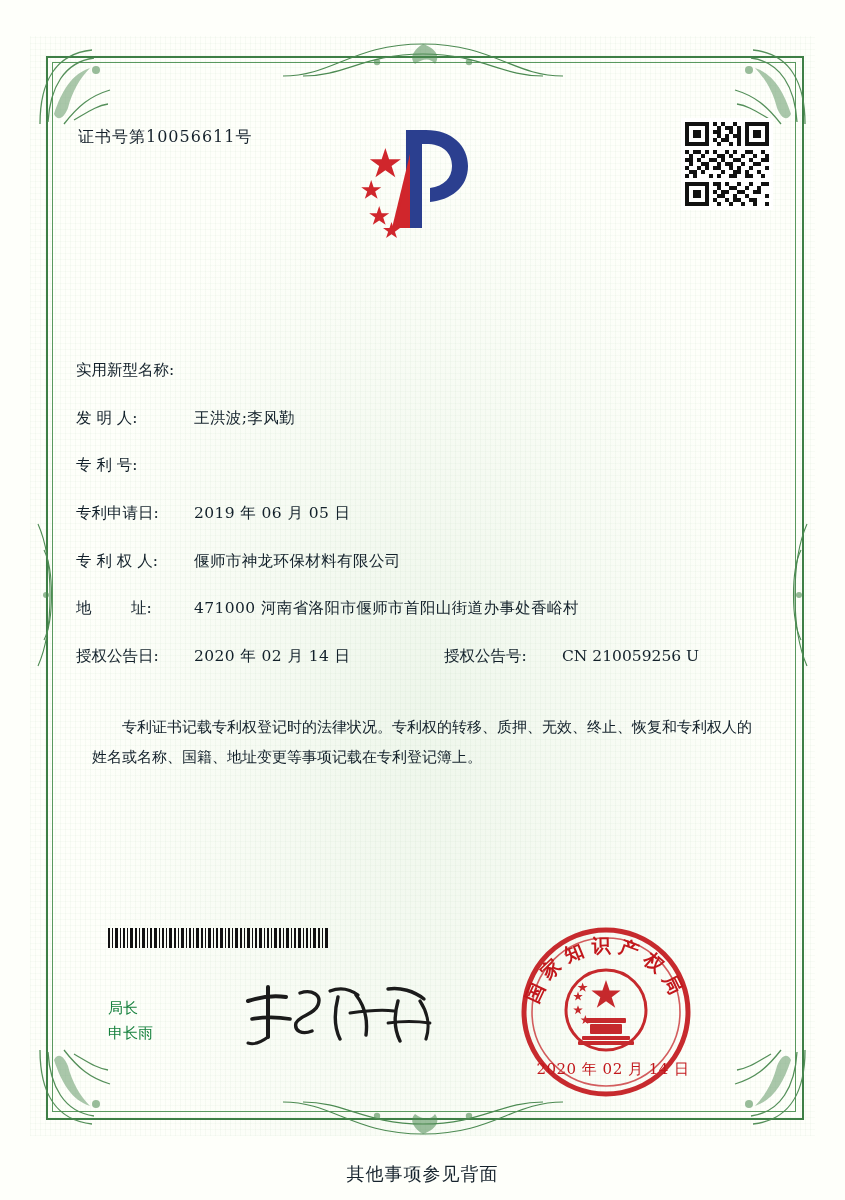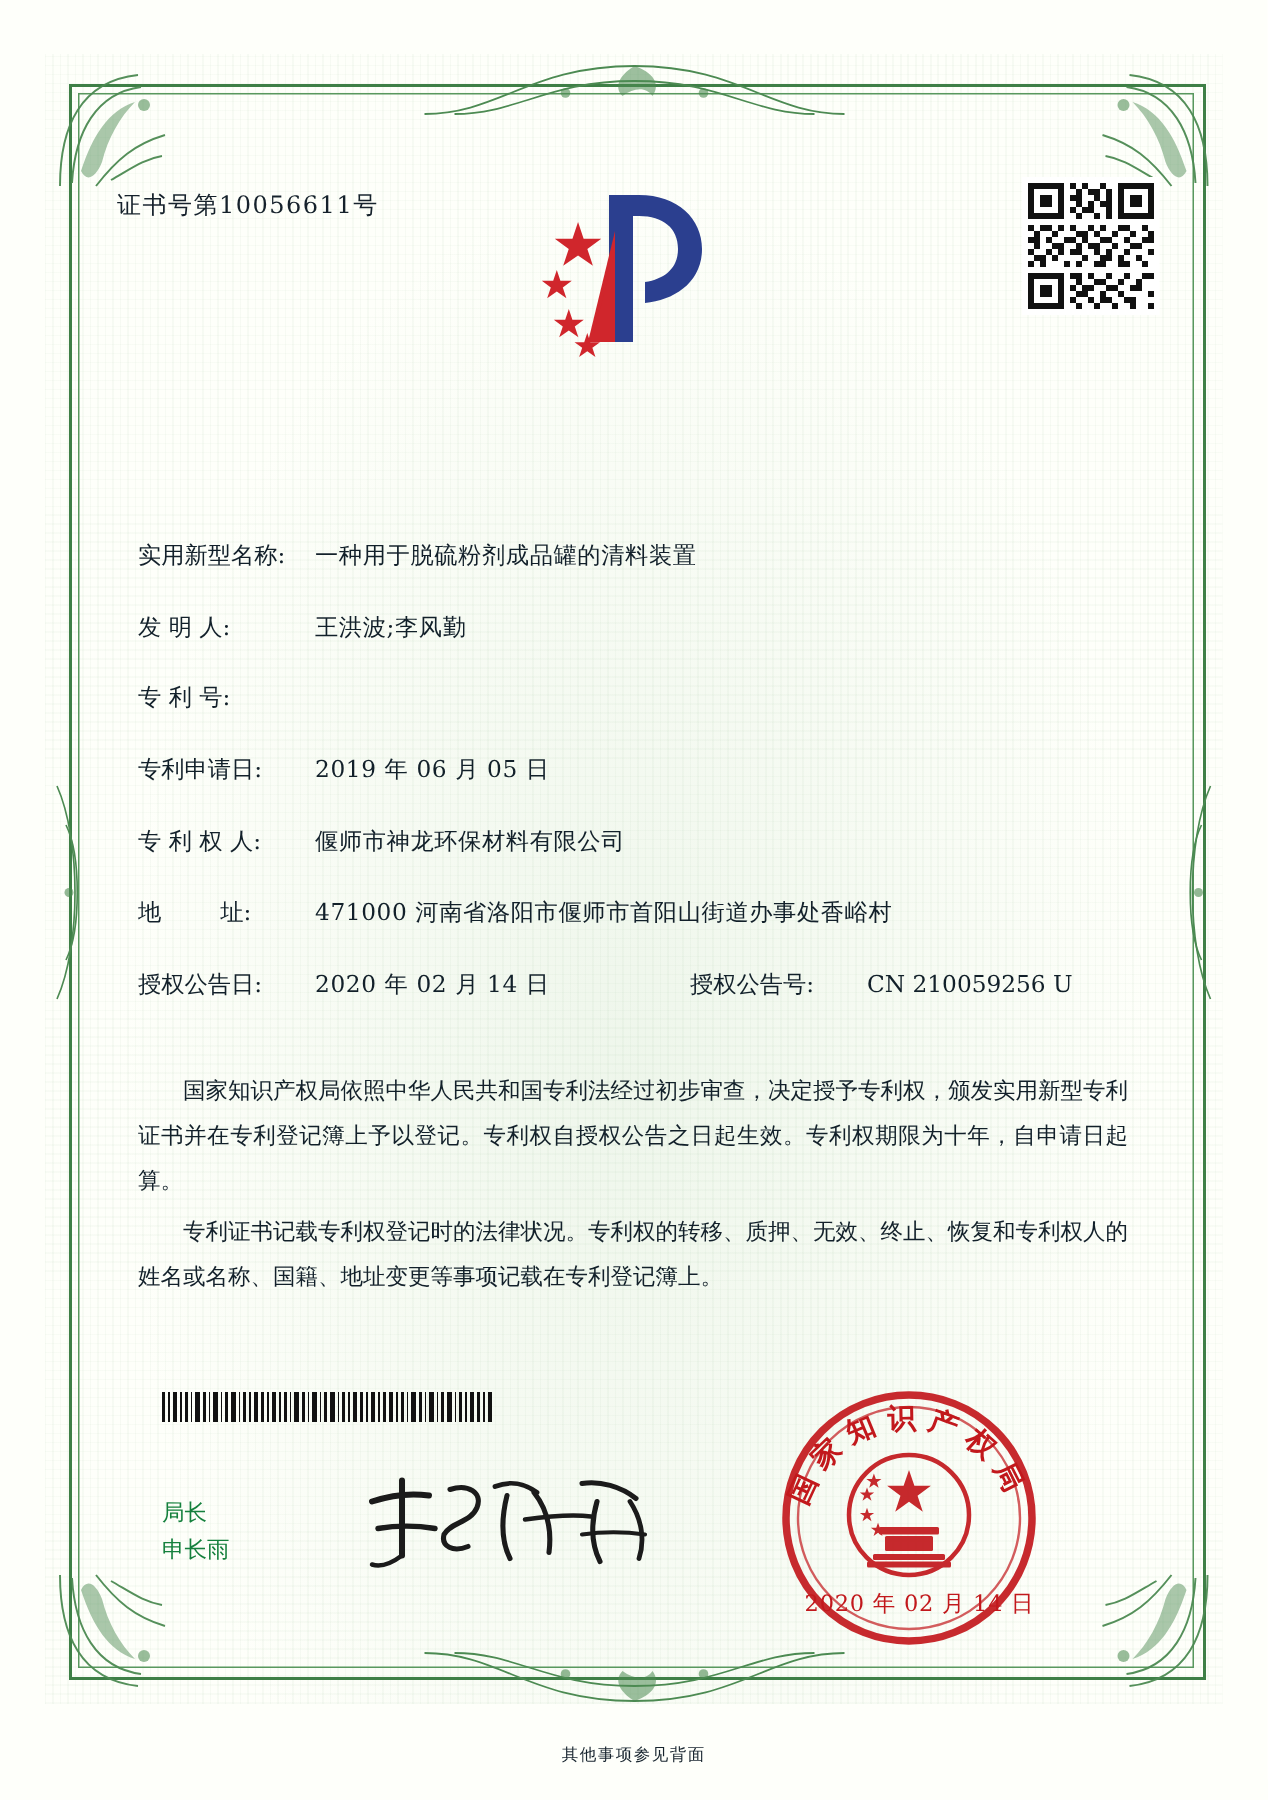--- a/index.html
+++ b/index.html
@@ -103,21 +103,21 @@
     text-align: center;
     font-size: 41px;
     font-weight: bold;
     letter-spacing: 4px;
     color: #101820;
     font-family: "DejaVu Serif", "Liberation Serif", serif;
   }
 
   .fields {
     position: absolute;
-    left: 92px; top: 360px;
+    left: 76px; top: 360px;
     width: 660px;
   }
   .field-row {
     display: flex;
     align-items: flex-start;
     margin-bottom: 26px;
     font-size: 15.5px;
     color: #12202a;
     line-height: 1.4;
     font-family: "DejaVu Serif", "Liberation Serif", serif;
@@ -203,21 +203,21 @@
     left: 0; right: 0; top: 1118px;
     text-align: center;
     font-size: 14px;
     color: #16232d;
     font-family: "DejaVu Serif", "Liberation Serif", serif;
   }
   .footer-note {
     position: absolute;
     left: 0; right: 0; top: 1162px;
     text-align: center;
-    font-size: 11px;
+    font-size: 18px;
     color: #16232d;
     letter-spacing: 1px;
     font-family: "DejaVu Serif", "Liberation Serif", serif;
   }
 </style>
 </head>
 <body>
 
 <div class="page">
 
@@ -433,21 +433,20 @@
           <rect x="72" y="84" width="4" height="4"></rect>
           <rect x="84" y="84" width="4" height="4"></rect>
       </g>
     </svg>
   </div>
 
 
   <div class="fields">
     <div class="field-row">
       <div class="field-label">实用新型名称:</div>
-      <div class="field-value">一种用于脱硫粉剂成品罐的清料装置</div>
     </div>
     <div class="field-row">
       <div class="field-label">发 明 人:</div>
       <div class="field-value">王洪波;李风勤</div>
     </div>
     <div class="field-row">
       <div class="field-label">专 利 号:</div>
     </div>
     <div class="field-row">
       <div class="field-label">专利申请日:</div>
@@ -463,21 +462,20 @@
     </div>
     <div class="field-row dual">
       <div class="field-label">授权公告日:</div>
       <div class="field-value">2020 年 02 月 14 日</div>
       <div class="field-label2">授权公告号:</div>
       <div class="field-value2">CN 210059256 U</div>
     </div>
   </div>
 
   <div class="paragraphs">
-    <p>国家知识产权局依照中华人民共和国专利法经过初步审查，决定授予专利权，颁发实用新型专利证书并在专利登记簿上予以登记。专利权自授权公告之日起生效。专利权期限为十年，自申请日起算。</p>
     <p>专利证书记载专利权登记时的法律状况。专利权的转移、质押、无效、终止、恢复和专利权人的姓名或名称、国籍、地址变更等事项记载在专利登记簿上。</p>
   </div>
 
   <div class="barcode">
     <svg viewBox="0 0 222 20" width="222" height="20" shape-rendering="crispEdges">
       <rect width="222" height="20" fill="#ffffff" opacity="0"></rect>
       <g fill="#111111">
         <rect x="0" y="0" width="2" height="20"></rect>
           <rect x="4" y="0" width="1" height="20"></rect>
         <rect x="7" y="0" width="3" height="20"></rect>

